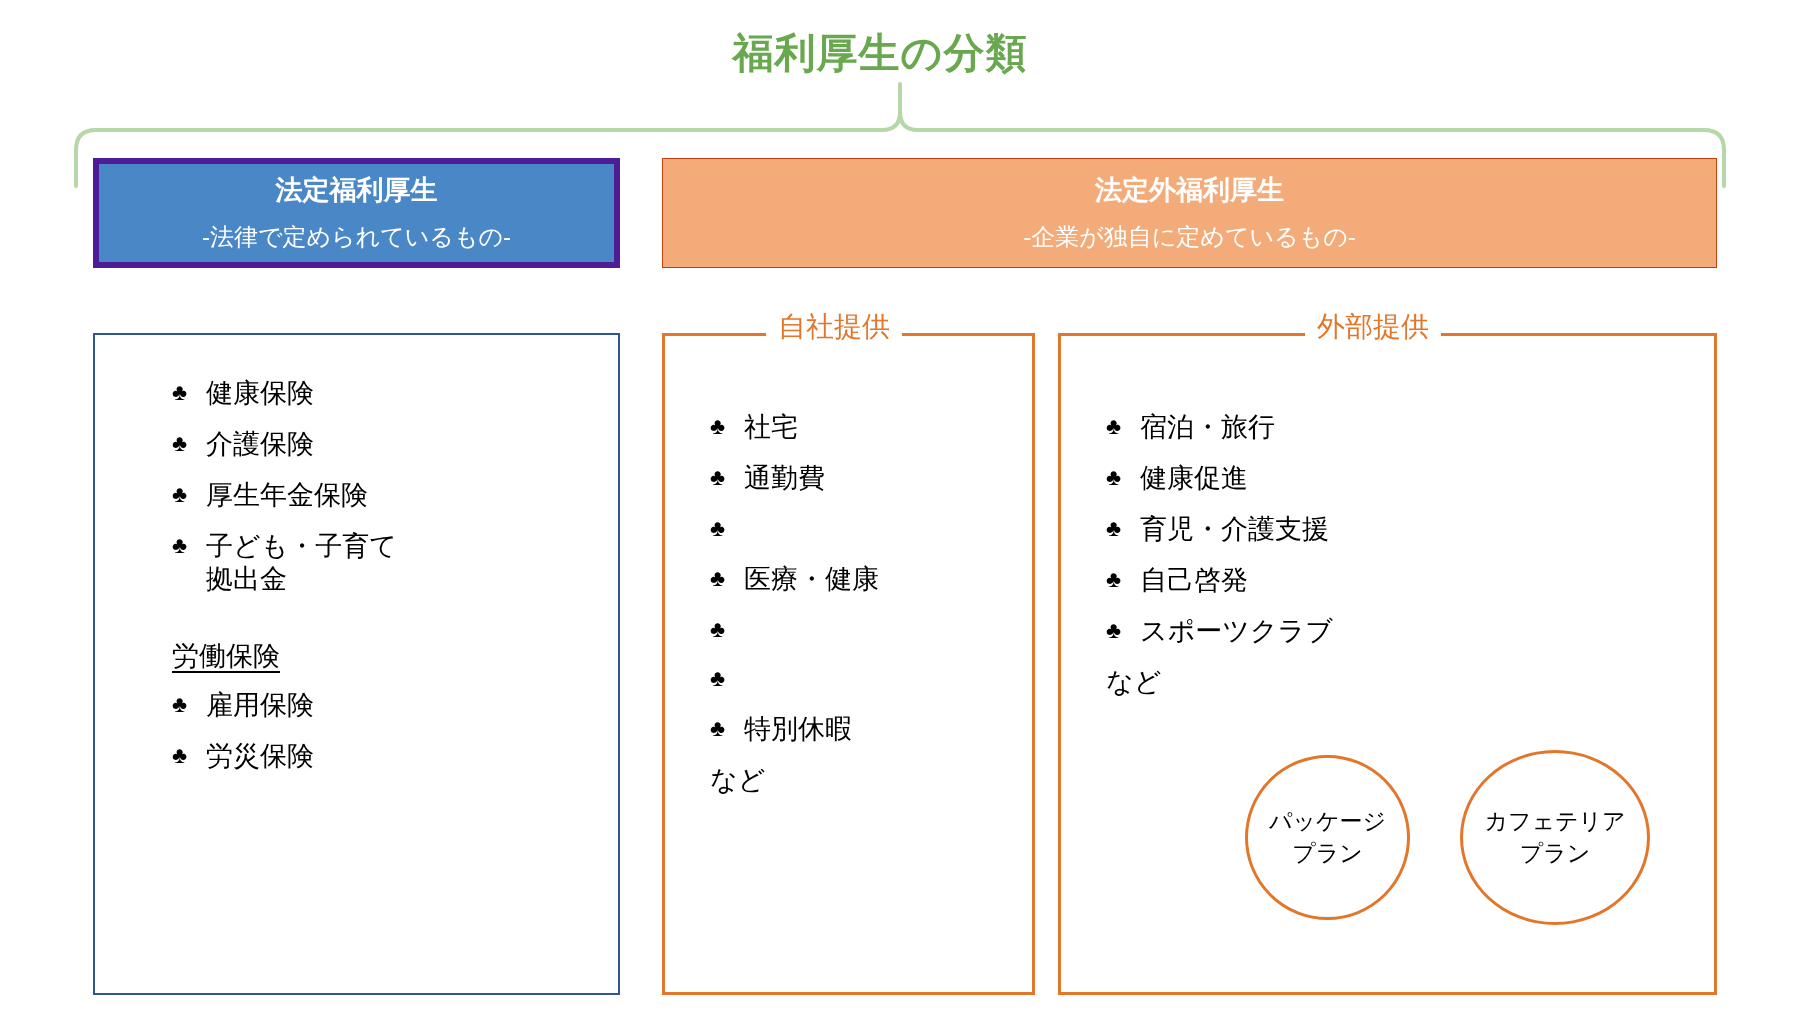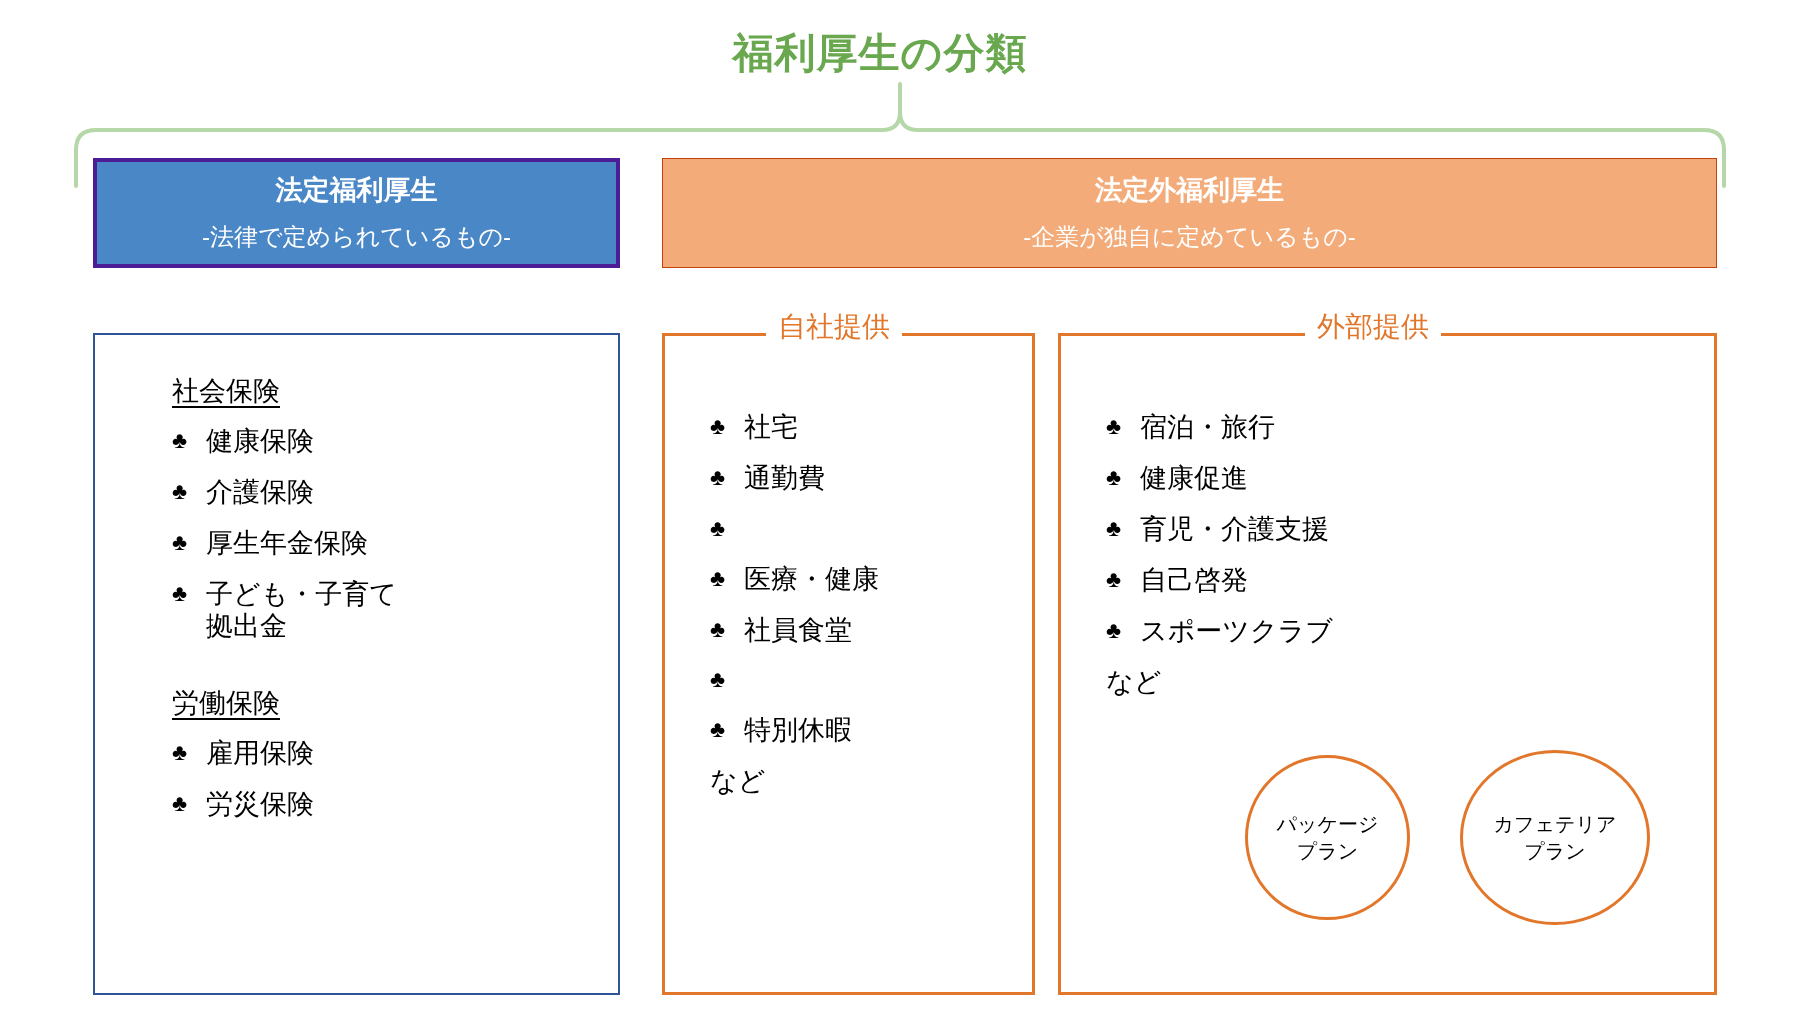--- a/index.html
+++ b/index.html
@@ -51,21 +51,21 @@
     justify-content: center;
     align-items: center;
     color: #ffffff;
   }
   #banner-legal {
     left: 93px;
     top: 158px;
     width: 527px;
     height: 110px;
     background: #4a87c6;
-    border: 4px solid #4c1d95;
+    border: 6px solid #4c1d95;
   }
   #banner-nonlegal {
     left: 662px;
     top: 158px;
     width: 1055px;
     height: 110px;
     background: #f3ab79;
     border: 1px solid #c2410c;
   }
   .banner-title {
@@ -199,21 +199,21 @@
   
   .plan-circle {
     position: absolute;
     border: 3px solid #e2762a;
     border-radius: 50%;
     background: #ffffff;
     display: flex;
     align-items: center;
     justify-content: center;
     text-align: center;
-    font-size: 20px;
+    font-size: 23px;
     line-height: 1.35;
     color: #000000;
     white-space: pre-line;
     box-sizing: border-box;
   }
   #circle-package {
     left: 1245px;
     top: 755px;
     width: 165px;
     height: 165px;
@@ -242,21 +242,20 @@
   </div>
 
   <div class="banner" id="banner-nonlegal">
     <div class="banner-title">法定外福利厚生</div>
     <div class="banner-sub">-企業が独自に定めているもの-</div>
   </div>
 
   <div class="content-box" id="box-legal">
     <div id="legal-inner">
 
-      <div class="section-head">社会保険</div>
       <ul class="bullet-list">
         <li class="bullet-item">
           <span class="bullet-glyph">♣</span>
           <span class="bullet-text">健康保険</span>
         </li>
         <li class="bullet-item">
           <span class="bullet-glyph">♣</span>
           <span class="bullet-text">介護保険</span>
         </li>
         <li class="bullet-item">
@@ -303,21 +302,20 @@
           </li>
           <li class="bullet-item">
             <span class="bullet-glyph">♣</span>
           </li>
           <li class="bullet-item">
             <span class="bullet-glyph">♣</span>
             <span class="bullet-text">医療・健康</span>
           </li>
           <li class="bullet-item">
             <span class="bullet-glyph">♣</span>
-            <span class="bullet-text">社員食堂</span>
           </li>
           <li class="bullet-item">
             <span class="bullet-glyph">♣</span>
           </li>
           <li class="bullet-item">
             <span class="bullet-glyph">♣</span>
             <span class="bullet-text">特別休暇</span>
           </li>
         </ul>
         <div class="plain-item">など</div>

